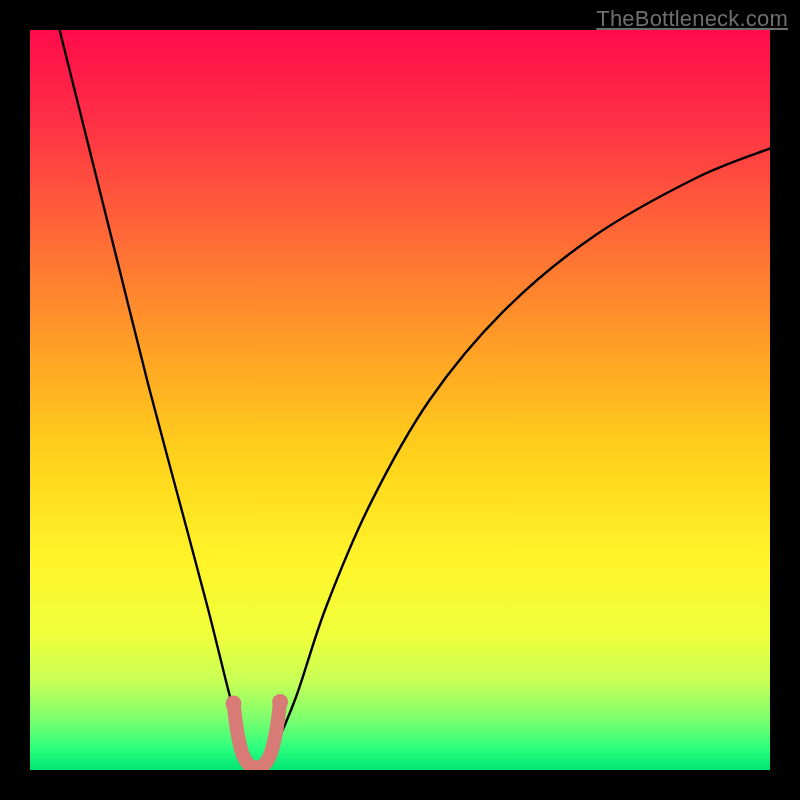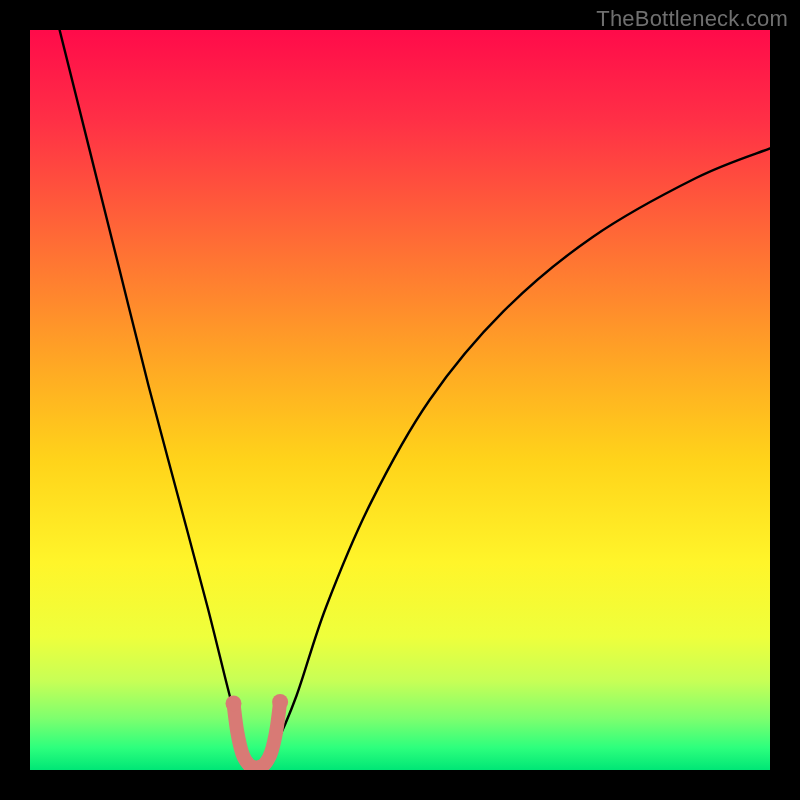--- a/index.html
+++ b/index.html
@@ -33,20 +33,21 @@
   }
   .watermark {
     position: absolute;
     top: 6px;
     right: 12px;
     color: #6f6f6f;
     font-size: 22px;
     font-weight: 500;
     letter-spacing: 0.2px;
     user-select: none;
+    text-decoration: underline;
   }
   svg {
     position: absolute;
     left: 0;
     top: 0;
   }
 </style>
 </head>
 <body>
 

